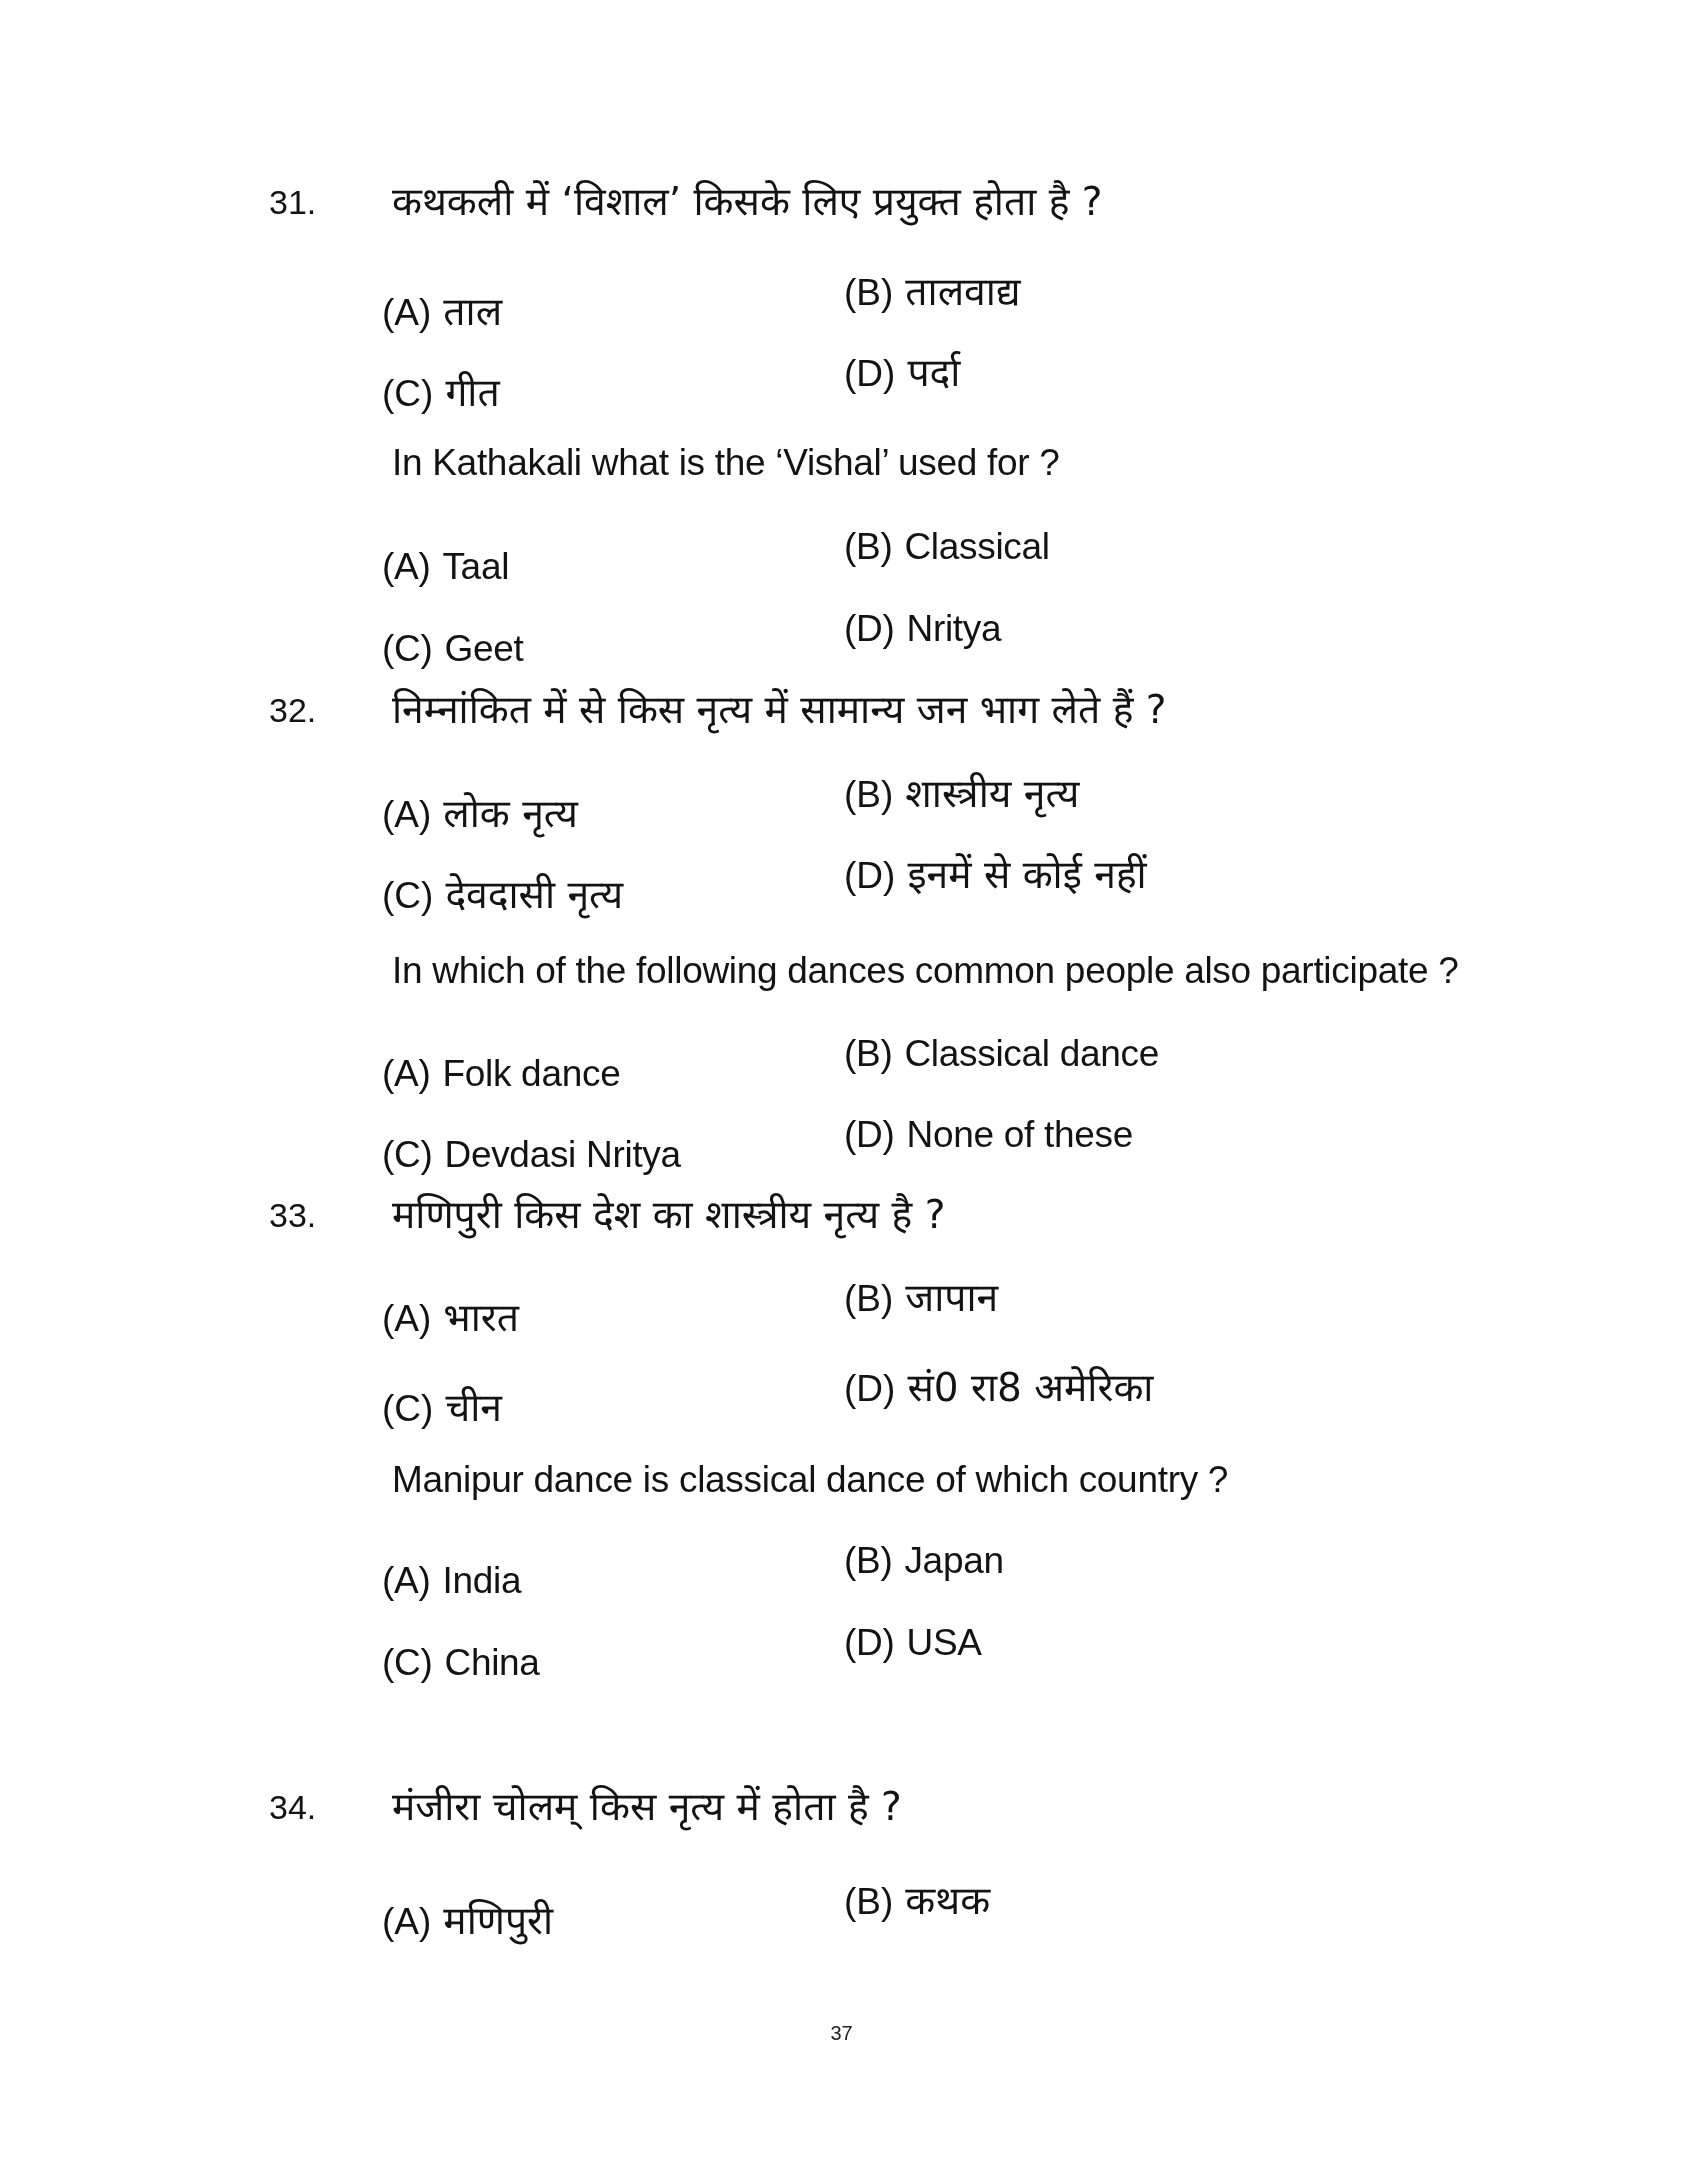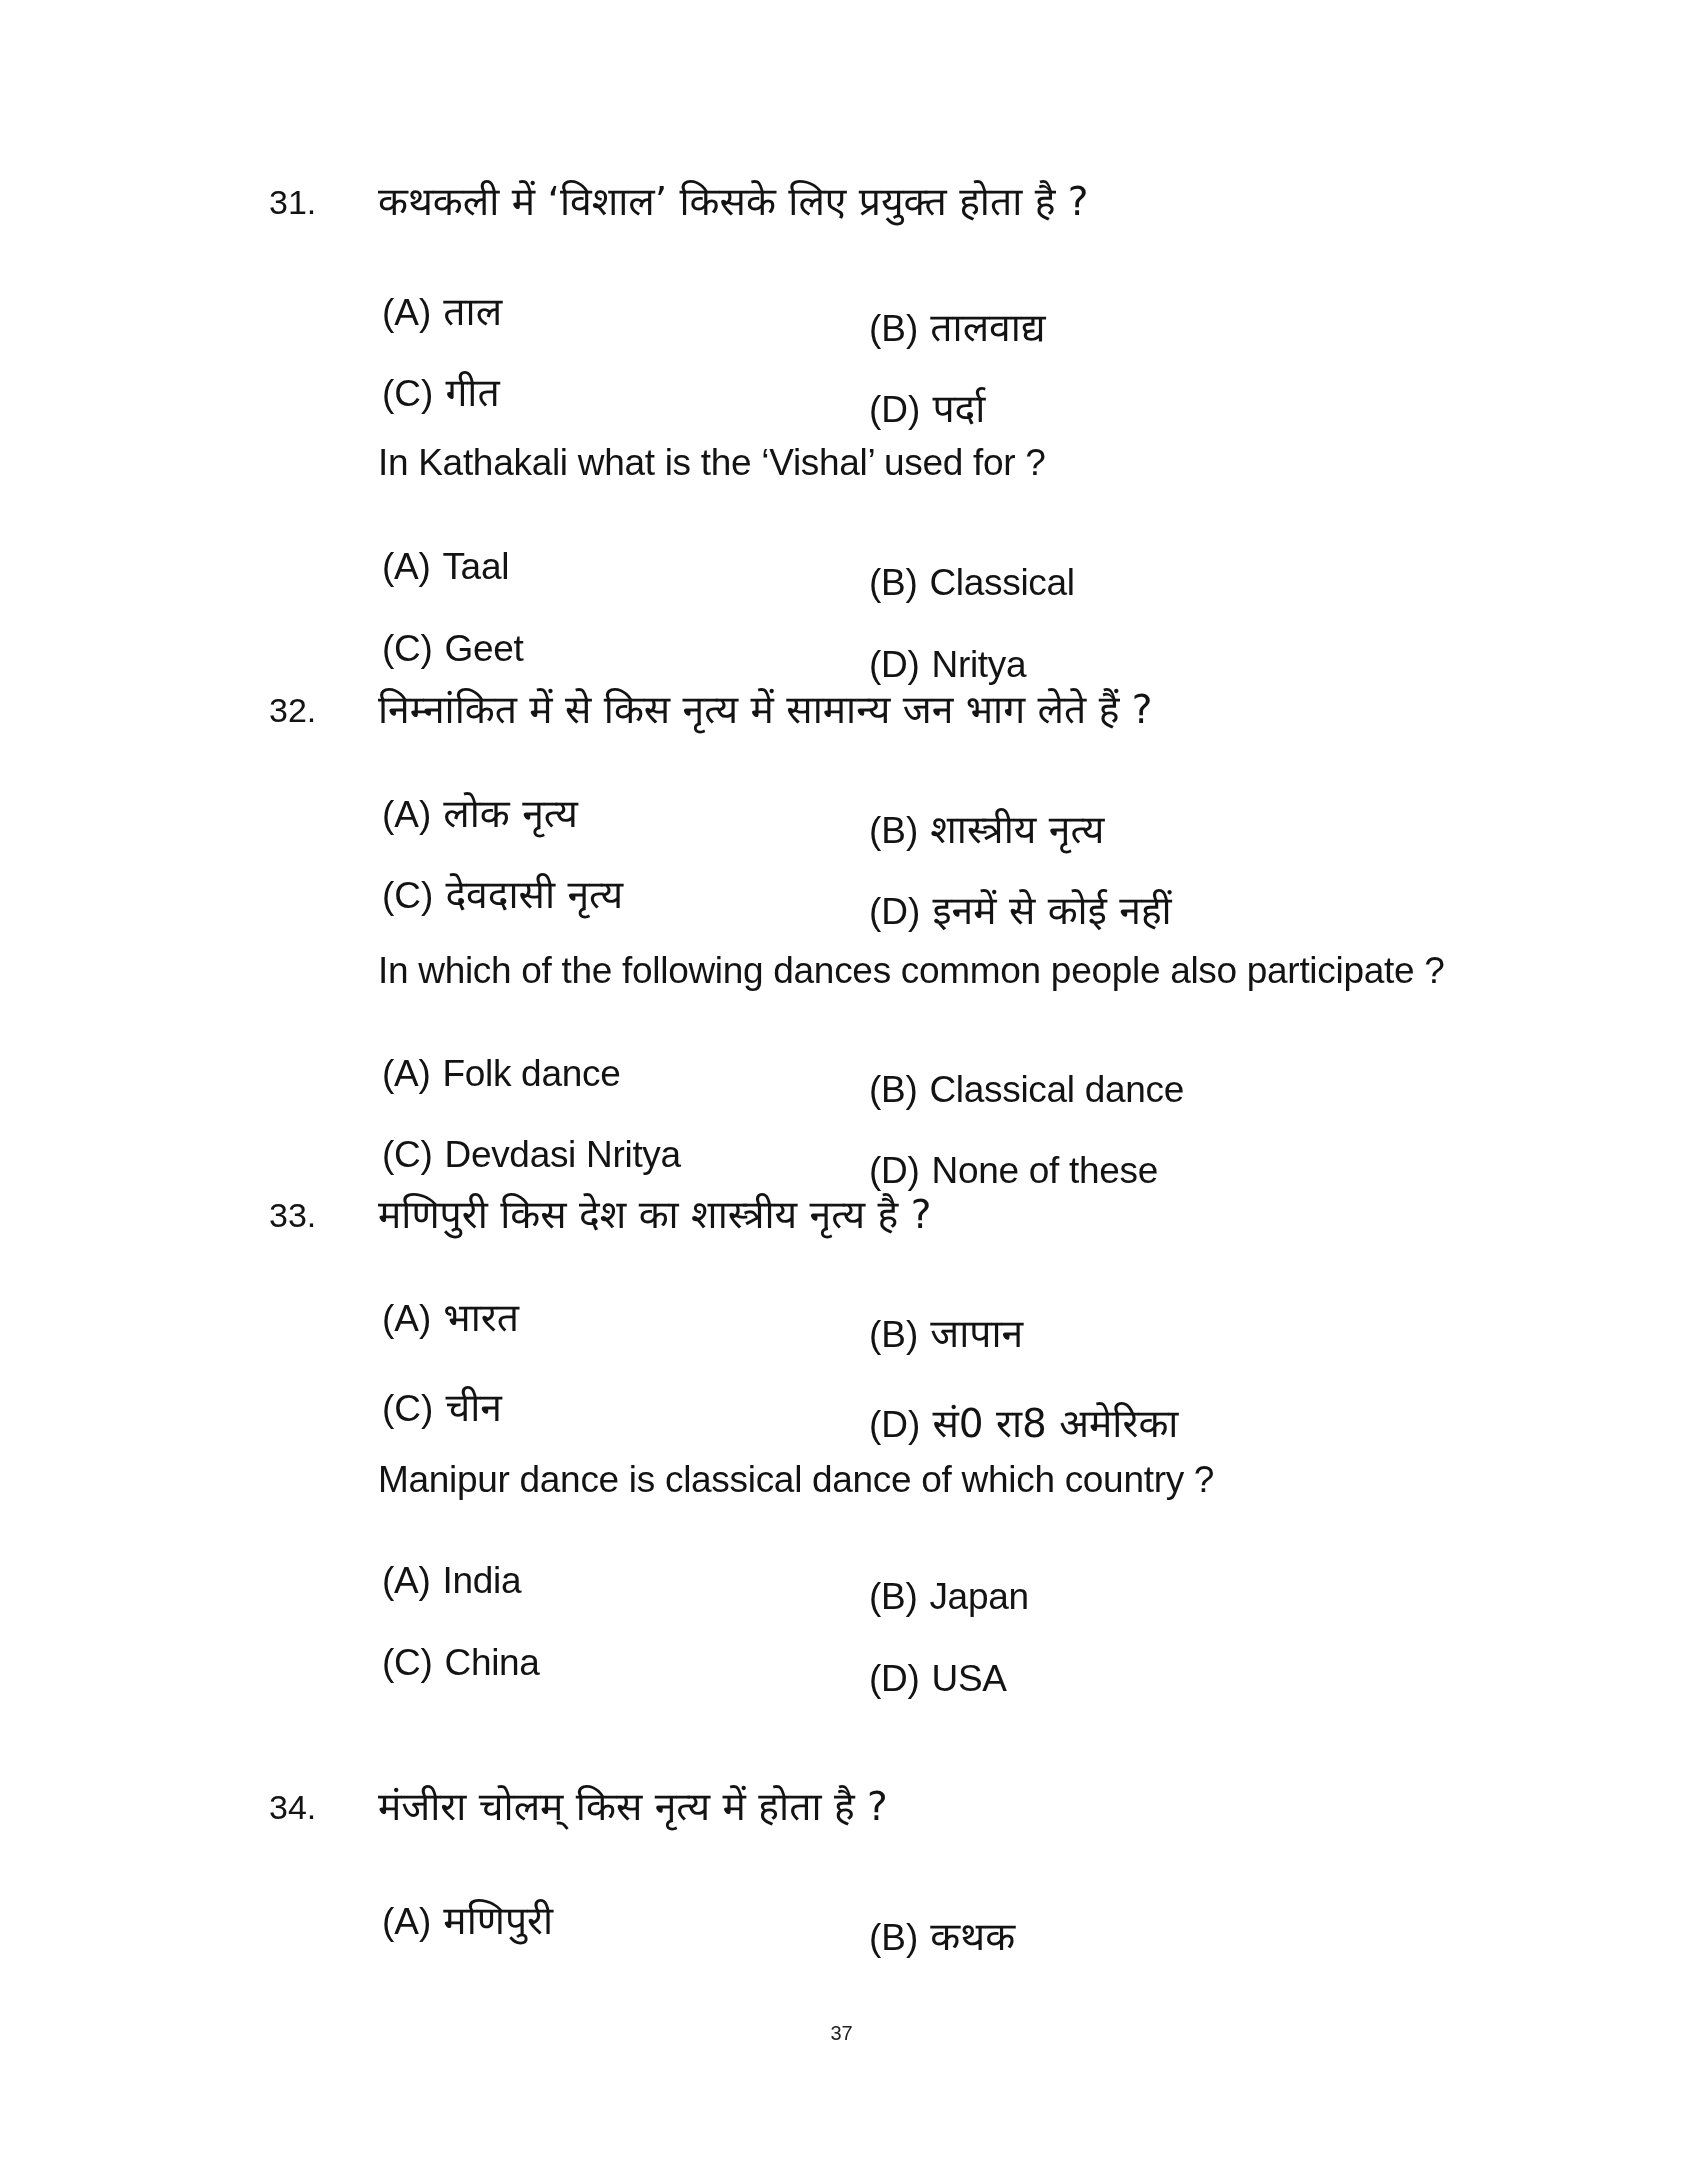--- a/index.html
+++ b/index.html
@@ -7,23 +7,23 @@
     position:relative;
     width:1683px;height:2178px;
     background:#ffffff;
     color:#131313;
     overflow:hidden;
   }
   .r{position:absolute;left:0;width:100%;line-height:46px;white-space:nowrap;}
   .hi{font-family:"DejaVu Sans","Liberation Sans",sans-serif;font-size:39px;}
   .en{font-family:"Liberation Sans","DejaVu Sans",sans-serif;font-size:37px;letter-spacing:-0.3px;}
   .num{position:absolute;left:269px;font-family:"Liberation Sans",sans-serif;font-size:34px;}
-  .q{position:absolute;left:378px;}
+  .q{position:absolute;left:392px;}
   .oa{position:absolute;left:382px;margin-top:20px;}
-  .ob{position:absolute;left:869px;margin-top:36px;}
+  .ob{position:absolute;left:844px;}
   .lbl{font-family:"Liberation Sans",sans-serif;font-size:37px;margin-right:12px;}
   .pageno{position:absolute;left:0;width:100%;text-align:center;
     font-family:"Liberation Sans",sans-serif;font-size:20px;color:#222;}
 </style>
 </head>
 <body>
 
 <div class="page">
 
   <div class="r" style="top:179px">

